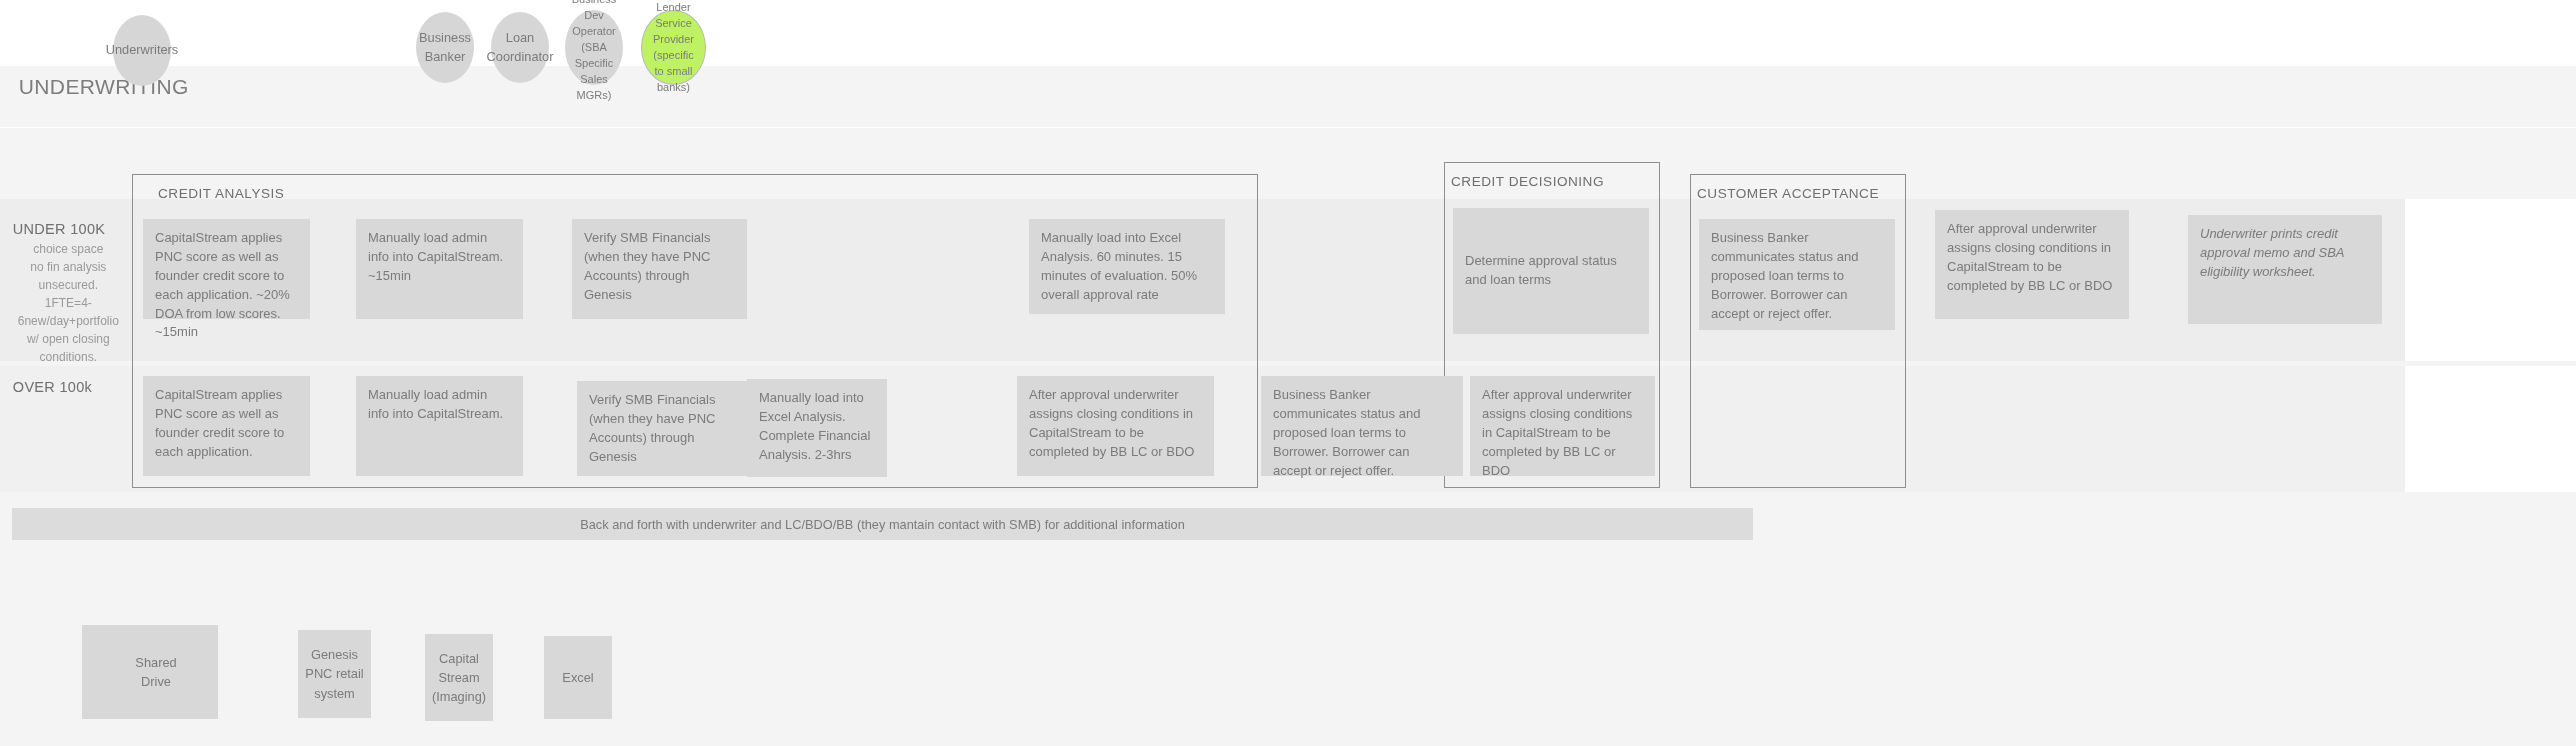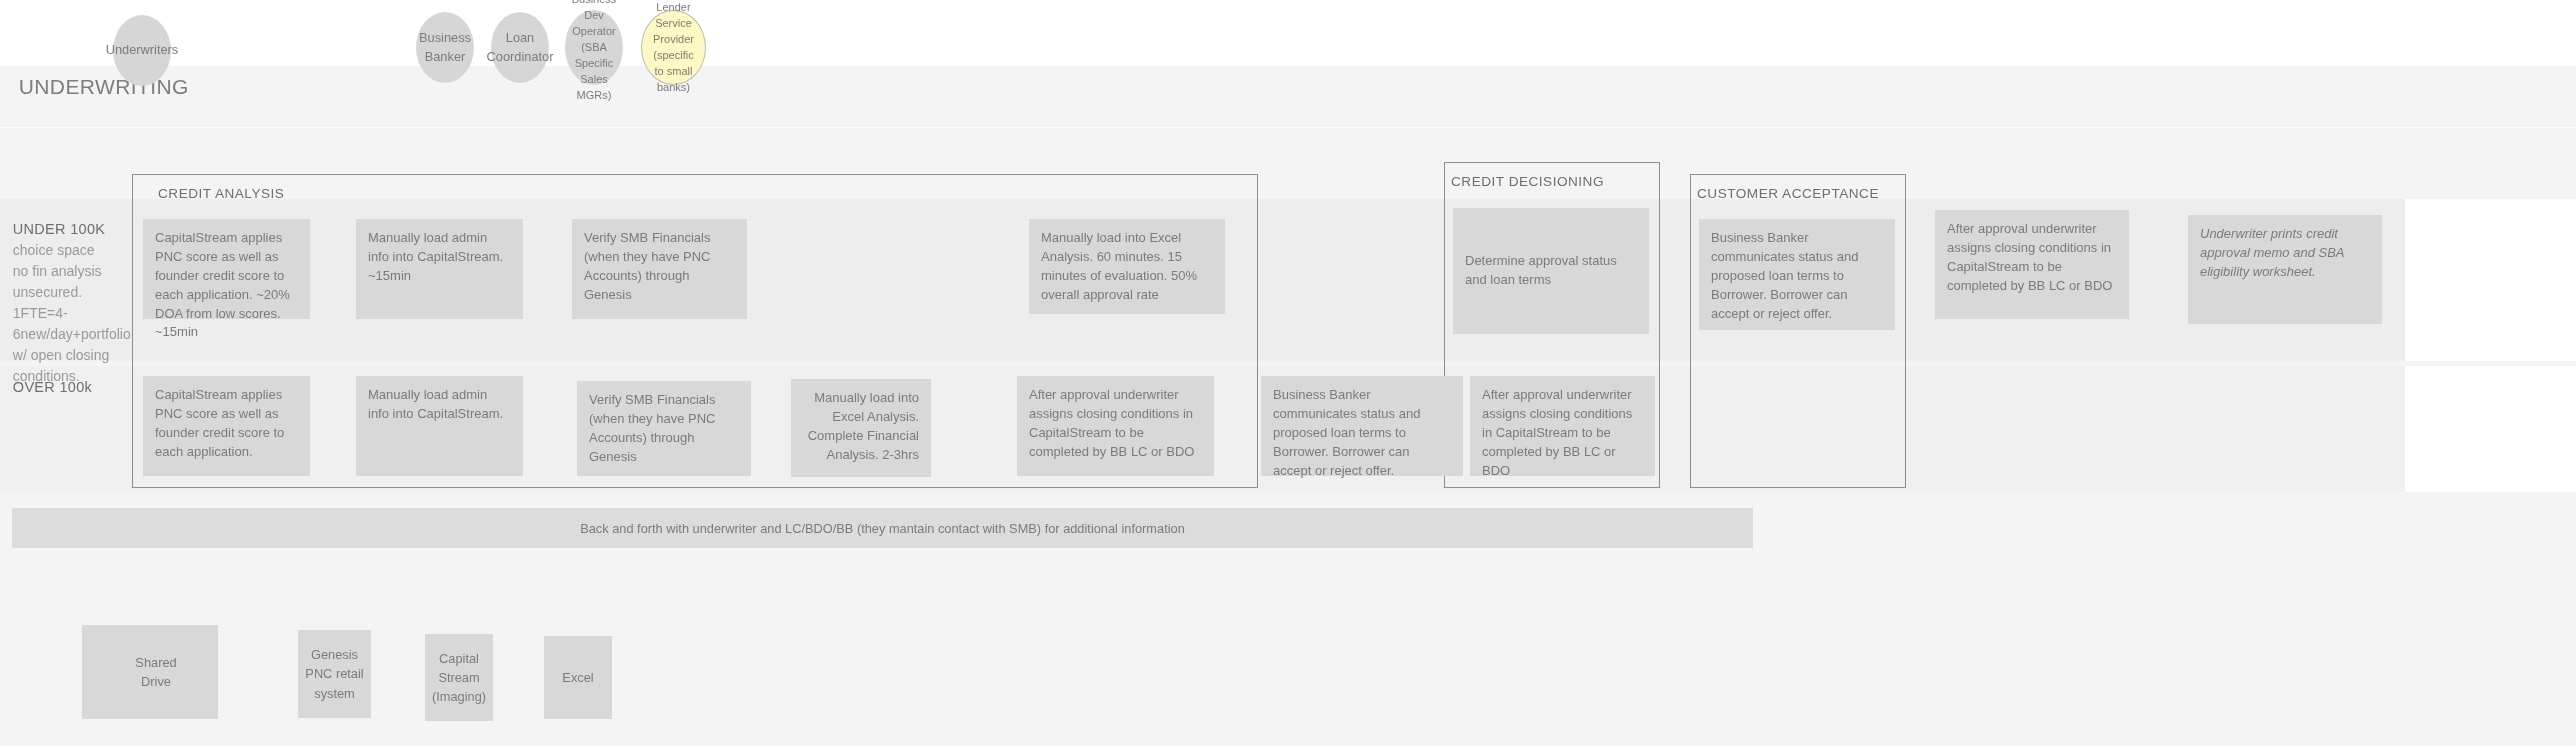--- a/index.html
+++ b/index.html
@@ -35,26 +35,26 @@
   
   .actor{
     position:absolute;
     border-radius:50%;
     background:#d6d6d6;
     display:flex;align-items:center;justify-content:center;
     text-align:center;
     font-size:12.8px;line-height:1.45;color:#7b7b7b;
     padding:0 6.8px;box-sizing:border-box;
   }
-  .actor.outline{background:#fef9c3;border:0.9px solid #b9b9b9;}
+  .actor.outline{background:#bef264;border:0.9px solid #b9b9b9;}
 
   
   .row-label{position:absolute;color:#6f6f6f;}
   .row-label .big{font-size:14.5px;letter-spacing:0.3px;display:block;margin-bottom:2.6px;}
-  .row-label .small{font-size:14px;line-height:1.5;display:block;color:#9a9a9a;white-space:pre-line;}
+  .row-label .small{font-size:12px;line-height:1.5;display:block;color:#9a9a9a;white-space:pre-line;text-align:center;}
 
   
   .stage{
     position:absolute;
     border:1.7px solid #8e8e8e;
     box-sizing:border-box;
     background:transparent;
   }
   .stage-title{
     position:absolute;
@@ -67,21 +67,21 @@
     background:#d8d8d8;
     box-sizing:border-box;
     padding:10.2px 12px;
     font-size:13px;
     line-height:1.45;
     color:#7b7b7b;
   }
 
   
   .backforth{
-    position:absolute;left:12px;top:508px;width:1741px;height:40px;
+    position:absolute;left:12px;top:508px;width:1741px;height:32px;
     background:#dcdcdc;
     display:flex;align-items:center;justify-content:center;
     font-size:12.8px;color:#7b7b7b;
   }
 
   
   .sysbox{
     position:absolute;
     background:#d8d8d8;
     display:flex;align-items:center;justify-content:center;
@@ -162,21 +162,21 @@
   <div class="card" style="left:1935px;top:210px;width:194px;height:109px;">After approval underwriter assigns closing conditions in CapitalStream to be completed by BB LC or BDO</div>
 
   <div class="card" style="left:2188px;top:215px;width:194px;height:109px;font-style:italic;">Underwriter prints credit approval memo and SBA eligibility worksheet.</div>
 
   <div class="card" style="left:143px;top:376px;width:167px;height:100px;">CapitalStream applies PNC score as well as founder credit score to each application.</div>
 
   <div class="card" style="left:356px;top:376px;width:167px;height:100px;">Manually load admin info into CapitalStream.</div>
 
   <div class="card" style="left:577px;top:381px;width:174px;height:95px;">Verify SMB Financials (when they have PNC Accounts) through Genesis</div>
 
-  <div class="card" style="left:791px;top:379px;width:140px;height:98px;text-align:right;">Manually load into Excel Analysis. Complete Financial Analysis. 2-3hrs</div>
+  <div class="card" style="left:747px;top:379px;width:140px;height:98px;">Manually load into Excel Analysis. Complete Financial Analysis. 2-3hrs</div>
 
   <div class="card" style="left:1017px;top:376px;width:197px;height:100px;">After approval underwriter assigns closing conditions in CapitalStream to be completed by BB LC or BDO</div>
 
   <div class="card" style="left:1261px;top:376px;width:202px;height:100px;">Business Banker communicates status and proposed loan terms to Borrower. Borrower can accept or reject offer.</div>
 
   <div class="card" style="left:1470px;top:376px;width:185px;height:100px;">After approval underwriter assigns closing conditions in CapitalStream to be completed by BB LC or BDO</div>
 
   <div class="backforth">
     <span>Back and forth with underwriter and LC/BDO/BB (they mantain contact with SMB) for additional information</span>
   </div>

